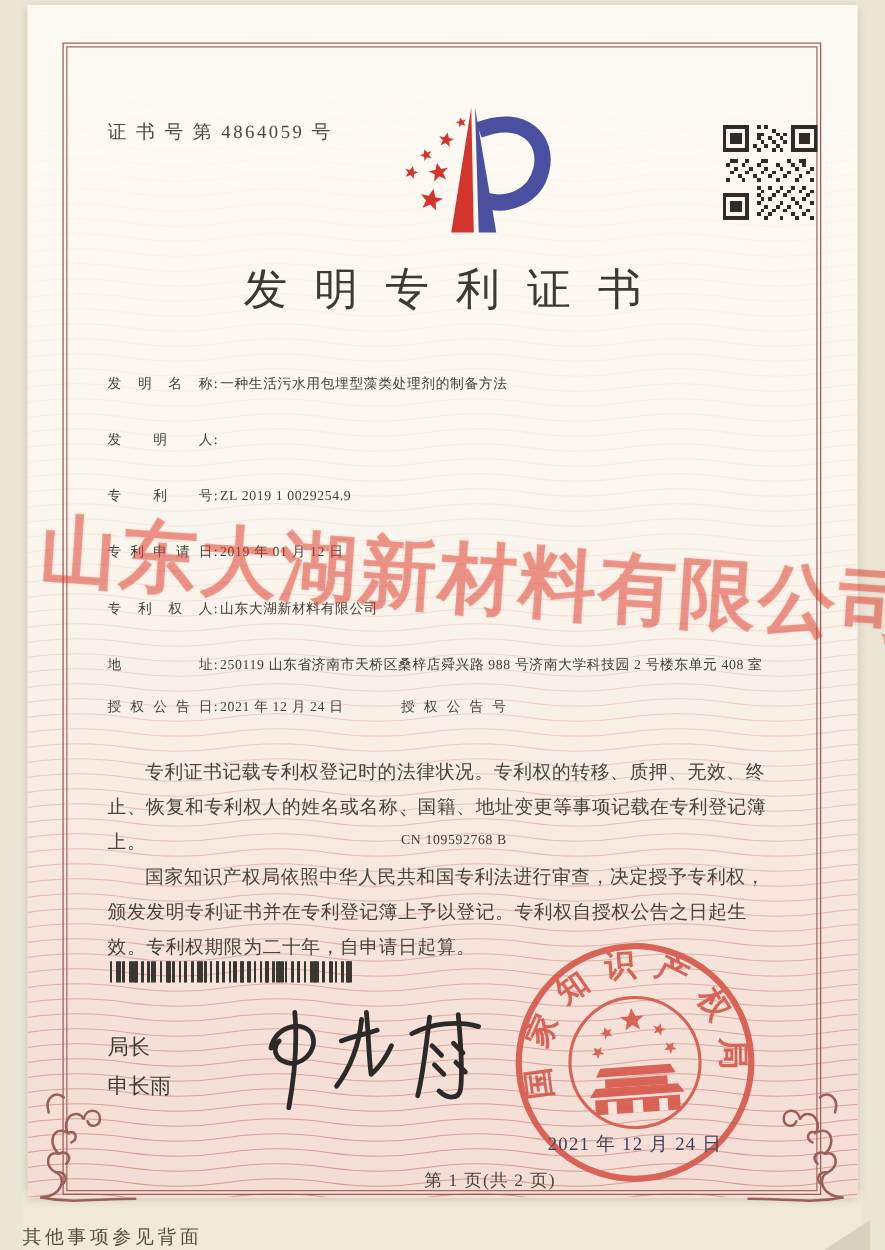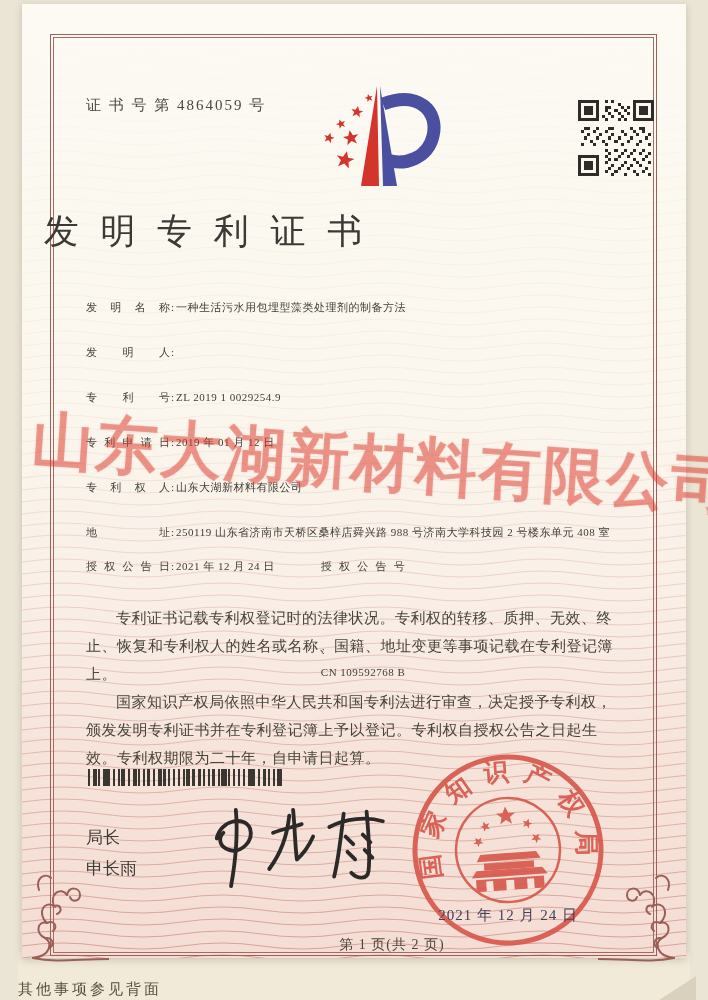--- a/index.html
+++ b/index.html
@@ -42,21 +42,21 @@
   .flourish.bl{left:-26px;bottom:-9px;}
   .flourish.br{right:-26px;bottom:-9px;transform:scaleX(-1);}
   
   .cert-no{
     position:absolute;left:64px;top:92px;font-size:15px;
     letter-spacing:2px;color:#4a4840;
   }
   .logo{position:absolute;left:285px;top:78px;}
   .qr{position:absolute;left:556px;top:96px;}
   .doc-title{
-    position:absolute;left:0;top:204px;width:100%;text-align:left;
+    position:absolute;left:0;top:204px;width:100%;text-align:center;
     font-size:35px;letter-spacing:.62em;text-indent:.62em;
     color:#3b3a36;font-weight:500;
   }
   
   .fields{position:absolute;left:64px;top:292px;width:546px;font-size:11px;}
   .f-row{display:flex;line-height:22px;margin-bottom:23px;}
   .f-label{
     display:inline-block;width:84px;flex:0 0 84px;
     text-align:justify;text-align-last:justify;color:#45433c;
   }

